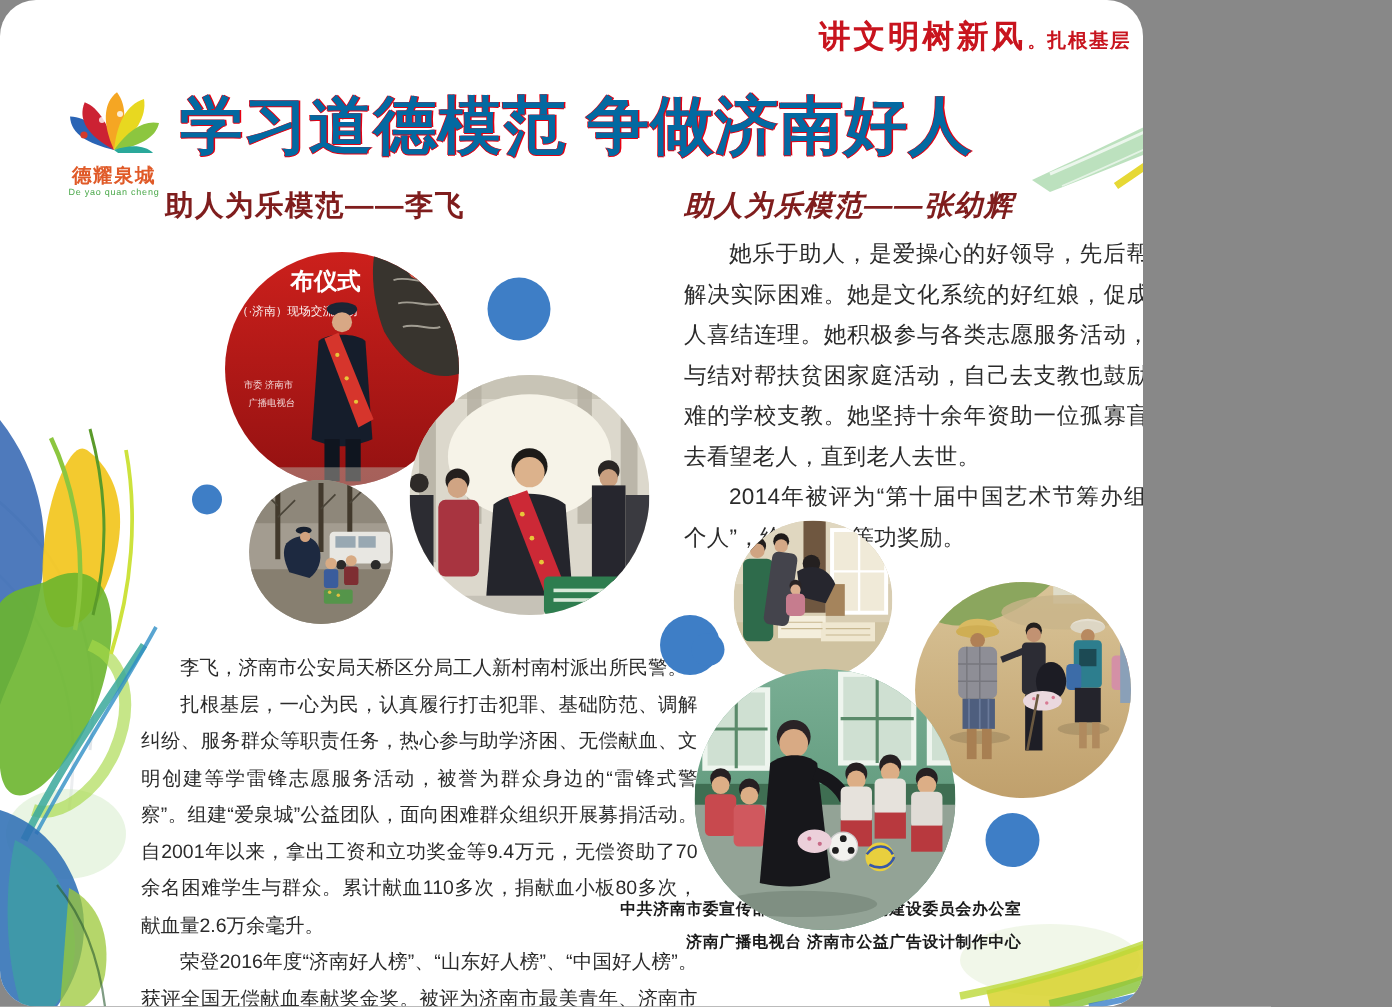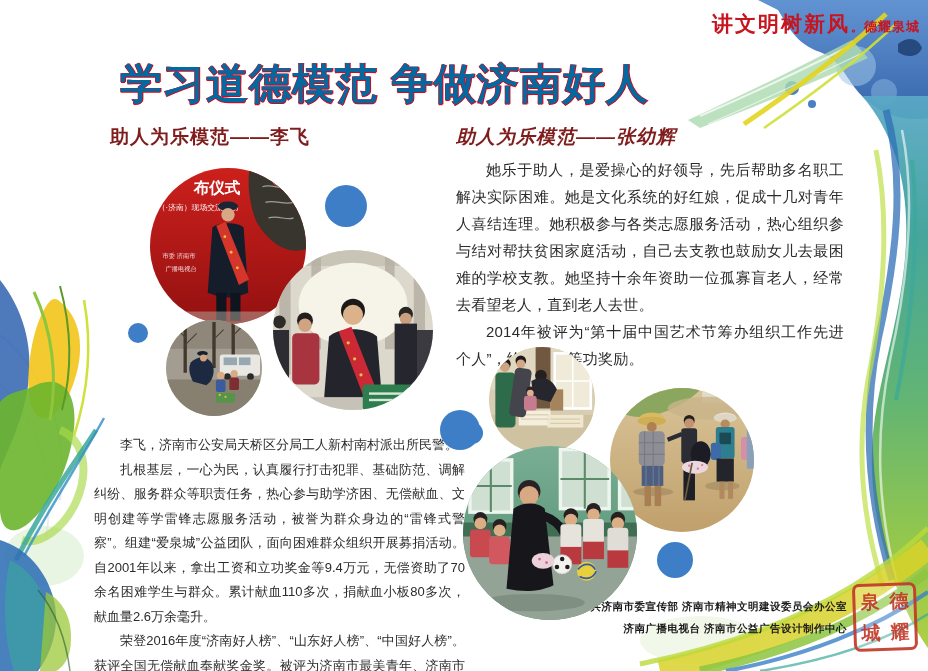--- a/index.html
+++ b/index.html
@@ -1,18 +1,18 @@
 <!DOCTYPE html>
 <html><head>
 <meta charset="utf-8">
 <style>
   html,body{margin:0;padding:0;background:#888;}
   #poster{
-    position:relative;width:928px;height:671px;background:#ffffff;overflow:hidden;
-    font-family:"Liberation Sans","DejaVu Sans",sans-serif;color:#2b2b2b;
+    position:relative;width:762px;height:671px;background:#ffffff;overflow:hidden;
+    font-family:"Liberation Sans","DejaVu Sans",sans-serif;color:#2b2b2b;border-radius:24px;
   }
   #decor{position:absolute;left:0;top:0;z-index:0;}
   .layer{position:absolute;z-index:2;}
 
   
   .slogan-wrap{top:10px;right:8px;display:flex;align-items:baseline;color:#c8141e;font-weight:bold;}
   .slogan-main{font-size:21px;letter-spacing:2px;}
   .slogan-sep{font-size:12px;margin:0 1px;}
   .slogan-tag{font-size:13px;letter-spacing:1px;}
 
@@ -113,23 +113,40 @@
     <path d="M104 418 C 80 462 54 500 24 556" stroke="#2f8fc5" stroke-width="2.5" fill="none" opacity=".8"></path>
     <path d="M0 540 C 26 548 46 570 54 600 C 60 626 52 652 38 671 L 0 671 Z" fill="#2f6fb5" opacity=".88"></path>
     <path d="M10 560 C 34 572 48 596 50 628 C 50 648 44 662 36 671 L 14 671 C 4 640 2 596 10 560 Z" fill="#3aa89b" opacity=".6"></path>
     <path d="M46 592 C 66 602 74 624 70 650 C 68 660 62 668 56 671 L 40 671 Z" fill="#9cc838" opacity=".75"></path>
     <path d="M70 671 C 66 640 56 612 38 590" stroke="#2a5a30" stroke-width="1.5" fill="none" opacity=".6"></path>
   </svg>
 
   <div class="layer slogan-wrap">
     <span class="slogan-main">讲文明树新风</span>
     <span class="slogan-sep">。</span>
-    <span class="slogan-tag">德耀泉城</span>
-  </div>
-
+    <span class="slogan-tag">扎根基层</span>
+  </div>
+
+  <div class="layer logo">
+    <svg width="76" height="50" viewBox="0 0 76 50">
+      <g transform="translate(38,48)">
+        <path d="M0 0 C -16 -8 -26 -16 -24 -28 C -14 -26 -4 -14 0 0 Z" fill="#2a64b5" transform="rotate(-12)"></path>
+        <path d="M0 0 C -14 -14 -18 -26 -10 -36 C -2 -30 2 -16 0 0 Z" fill="#cc2233" transform="rotate(-16)"></path>
+        <path d="M0 0 C -6 -18 -4 -32 6 -38 C 12 -28 10 -14 0 0 Z" fill="#f5a623" transform="rotate(-6)"></path>
+        <path d="M0 0 C 2 -18 8 -30 20 -34 C 22 -22 14 -10 0 0 Z" fill="#e8d820"></path>
+        <path d="M0 0 C 10 -14 20 -20 30 -18 C 28 -8 16 -2 0 0 Z" fill="#8cc63f"></path>
+        <path d="M0 0 C 12 -6 22 -6 28 0 C 22 6 10 6 0 0 Z" fill="#2aa89a" transform="rotate(8)"></path>
+        <circle cx="-20" cy="-10" r="2.4" fill="#d43a2a"></circle>
+        <circle cx="-8" cy="-20" r="2" fill="#ffffff" opacity=".8"></circle>
+        <circle cx="4" cy="-24" r="2" fill="#ffffff" opacity=".8"></circle>
+      </g>
+    </svg>
+    <div class="logo-name">德耀泉城</div>
+    <div class="logo-sub">De yao quan cheng</div>
+  </div>
 
   <div class="layer page-title">学习道德模范 争做济南好人</div>
 
   <div class="layer col-heading heading-left">助人为乐模范——李飞</div>
   <div class="layer col-heading heading-right">助人为乐模范——张幼辉</div>
 
   <div class="layer body-text text-right">
     <p>她乐于助人，是爱操心的好领导，先后帮助多名职工解决实际困难。她是文化系统的好红娘，促成十几对青年人喜结连理。她积极参与各类志愿服务活动，热心组织参与结对帮扶贫困家庭活动，自己去支教也鼓励女儿去最困难的学校支教。她坚持十余年资助一位孤寡盲老人，经常去看望老人，直到老人去世。</p>
     <p>2014年被评为“第十届中国艺术节筹办组织工作先进个人”，给予记二等功奖励。</p>
   </div>

